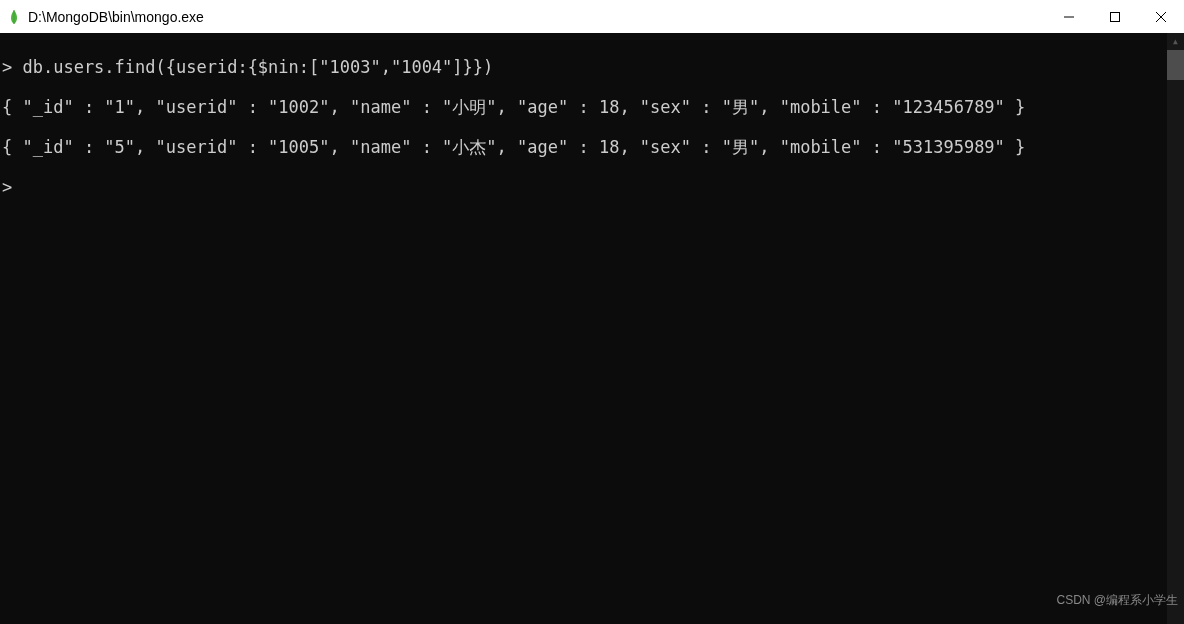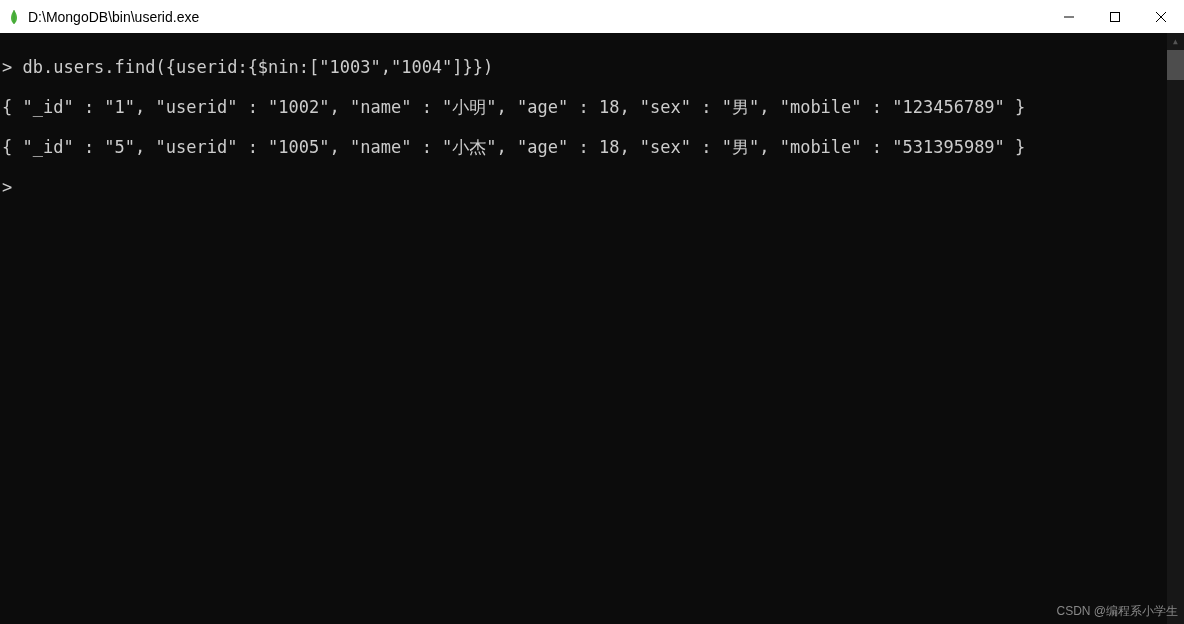--- a/index.html
+++ b/index.html
@@ -99,38 +99,38 @@
     }
     .scroll-thumb {
       position: absolute;
       top: 17px;
       width: 17px;
       height: 30px;
       background: #4d4d4d;
     }
     .watermark {
       position: absolute;
-      bottom: 4px;
+      bottom: 15px;
       right: 6px;
       color: #888;
       font-size: 12px;
       font-family: "Microsoft YaHei", sans-serif;
     }
   </style>
 </head>
 <body>
 
 <div class="titlebar">
   <span class="app-icon">
     <svg viewBox="0 0 16 16">
       <path d="M8 1 C 6 4, 5 6, 5 9 C 5 12, 6.5 14, 8 15 C 9.5 14, 11 12, 11 9 C 11 6, 10 4, 8 1 Z" fill="#4DB33D"></path>
       <path d="M8 1 C 8 4, 8 10, 8 15" stroke="#3F9C35" stroke-width="0.8" fill="none"></path>
     </svg>
   </span>
-  <span class="title-text">D:\MongoDB\bin\userid.exe</span>
+  <span class="title-text">D:\MongoDB\bin\mongo.exe</span>
   <div class="window-controls">
     <div class="win-btn">
       <svg viewBox="0 0 10 10">
           <line x1="0" y1="5" x2="10" y2="5" stroke="#000" stroke-width="1"></line>
         </svg>
     </div>
     <div class="win-btn">
       <svg viewBox="0 0 10 10">
           <rect x="0.5" y="0.5" width="9" height="9" fill="none" stroke="#000" stroke-width="1"></rect>
         </svg>

